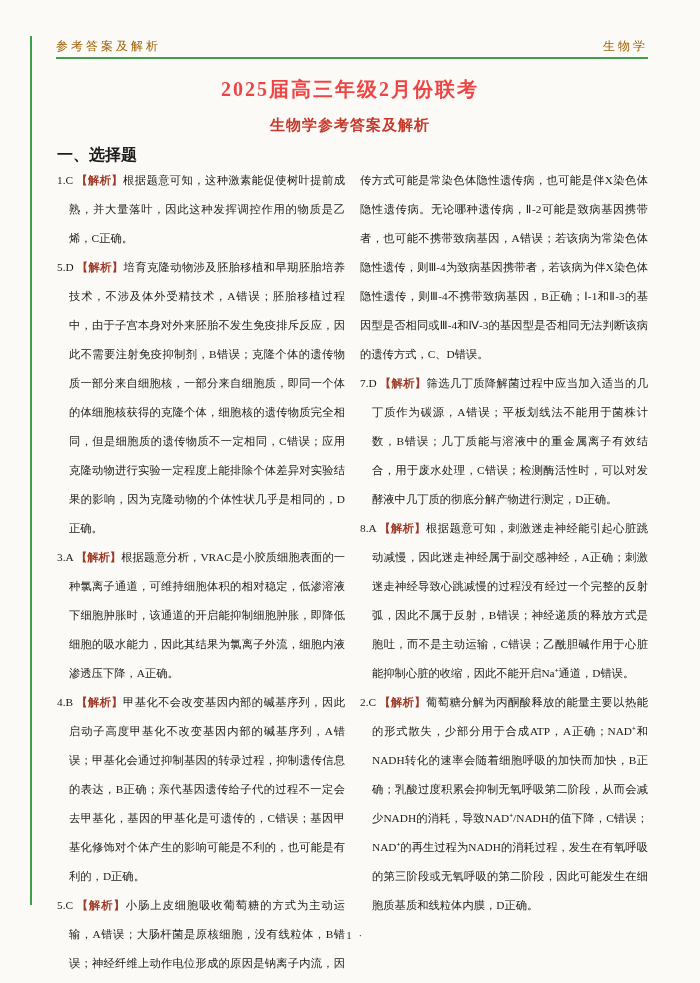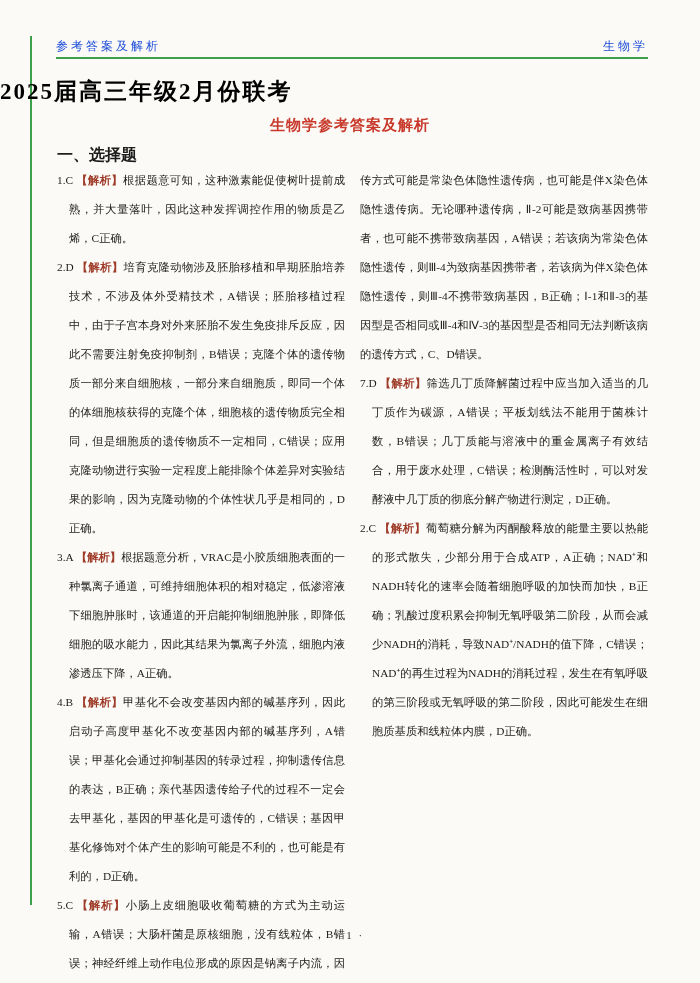--- a/index.html
+++ b/index.html
@@ -6,25 +6,25 @@
   body{
     width:700px;height:983px;
     background:#fbfaf6;
     font-family:"Liberation Serif", serif;
     color:#1c1c1c;
     position:relative;
     overflow:hidden;
   }
   .page{position:absolute;inset:0;}
   .green-rule{position:absolute;left:30px;top:36px;width:2px;height:869px;background:#3fa04a;}
-  .header{position:absolute;left:56px;right:52px;top:38px;height:18px;color:#1d4ed8;font-size:12px;letter-spacing:3px;}
+  .header{position:absolute;left:56px;right:52px;top:38px;height:18px;color:#a16207;font-size:12px;letter-spacing:3px;}
   .header-left{position:absolute;left:0;top:0;}
   .header-right{position:absolute;right:0;top:0;}
   .header-underline{position:absolute;left:56px;right:52px;top:57px;height:2px;background:#3fa04a;}
-  .title{position:absolute;top:76px;left:0;right:0;text-align:left;font-size:23px;font-weight:bold;margin:0;letter-spacing:2px;color:#000000;}
+  .title{position:absolute;top:76px;left:0;right:0;text-align:center;font-size:20px;font-weight:bold;margin:0;letter-spacing:2px;color:#ef4444;}
   .subtitle{position:absolute;top:116px;left:0;right:0;text-align:center;font-size:15px;font-weight:bold;color:#c8392b;margin:0;letter-spacing:1px;}
   .section-title{position:absolute;top:145px;left:57px;font-size:16px;font-weight:bold;}
   .columns{position:absolute;top:166px;left:57px;width:591px;display:flex;gap:15px;}
   .col{width:288px;font-size:11.3px;line-height:29px;text-align:justify;}
   .item{margin:0;padding-left:12px;text-indent:-12px;}
   .item.cont{padding-left:0;text-indent:0;}
   .num{color:#1c1c1c;}
   .marker{color:#9e3a28;font-weight:bold;}
   .ans-text{color:#1c1c1c;}
   .footer{position:absolute;top:929px;left:0;right:0;text-align:center;font-size:11px;color:#333;letter-spacing:2px;}
@@ -44,30 +44,31 @@
 
   <h1 class="title">2025届高三年级2月份联考</h1>
   <h2 class="subtitle">生物学参考答案及解析</h2>
 
   <div class="section-title">一、选择题</div>
 
   <div class="columns">
 
     <div class="col">
       <p class="item"><span class="num">1.C</span> <span class="marker">【解析】</span><span class="ans-text">根据题意可知，这种激素能促使树叶提前成熟，并大量落叶，因此这种发挥调控作用的物质是乙烯，C正确。</span></p>
-      <p class="item"><span class="num">2.D</span> <span class="marker">【解析】</span><span class="ans-text">培育克隆动物涉及胚胎移植和早期胚胎培养技术，不涉及体外受精技术，A错误；胚胎移植过程中，由于子宫本身对外来胚胎不发生免疫排斥反应，因此不需要注射免疫抑制剂，B错误；克隆个体的遗传物质一部分来自细胞核，一部分来自细胞质，即同一个体的体细胞核获得的克隆个体，细胞核的遗传物质完全相同，但是细胞质的遗传物质不一定相同，C错误；应用克隆动物进行实验一定程度上能排除个体差异对实验结果的影响，因为克隆动物的个体性状几乎是相同的，D正确。</span></p>
+      <p class="item"><span class="num">5.D</span> <span class="marker">【解析】</span><span class="ans-text">培育克隆动物涉及胚胎移植和早期胚胎培养技术，不涉及体外受精技术，A错误；胚胎移植过程中，由于子宫本身对外来胚胎不发生免疫排斥反应，因此不需要注射免疫抑制剂，B错误；克隆个体的遗传物质一部分来自细胞核，一部分来自细胞质，即同一个体的体细胞核获得的克隆个体，细胞核的遗传物质完全相同，但是细胞质的遗传物质不一定相同，C错误；应用克隆动物进行实验一定程度上能排除个体差异对实验结果的影响，因为克隆动物的个体性状几乎是相同的，D正确。</span></p>
       <p class="item"><span class="num">3.A</span> <span class="marker">【解析】</span><span class="ans-text">根据题意分析，VRAC是小胶质细胞表面的一种氯离子通道，可维持细胞体积的相对稳定，低渗溶液下细胞肿胀时，该通道的开启能抑制细胞肿胀，即降低细胞的吸水能力，因此其结果为氯离子外流，细胞内液渗透压下降，A正确。</span></p>
       <p class="item"><span class="num">4.B</span> <span class="marker">【解析】</span><span class="ans-text">甲基化不会改变基因内部的碱基序列，因此启动子高度甲基化不改变基因内部的碱基序列，A错误；甲基化会通过抑制基因的转录过程，抑制遗传信息的表达，B正确；亲代基因遗传给子代的过程不一定会去甲基化，基因的甲基化是可遗传的，C错误；基因甲基化修饰对个体产生的影响可能是不利的，也可能是有利的，D正确。</span></p>
       <p class="item"><span class="num">5.C</span> <span class="marker">【解析】</span><span class="ans-text">小肠上皮细胞吸收葡萄糖的方式为主动运输，A错误；大肠杆菌是原核细胞，没有线粒体，B错误；神经纤维上动作电位形成的原因是钠离子内流，因此改变神经细胞外液的Na⁺浓度可用于研究动作电位的形成机制，C正确；促甲状腺激素的受体位于甲状腺上，若甲状腺受损会导致促甲状腺激素不能发挥作用，因此不能用于研究促甲状腺激素的生理作用，D错误。</span></p>
       <p class="item"><span class="num">8.B</span> <span class="marker">【解析】</span><span class="ans-text">根据图示可知，该病为隐性遗传病，其遗</span></p>
     </div>
 
     <div class="col">
       <p class="item cont"><span class="ans-text">传方式可能是常染色体隐性遗传病，也可能是伴X染色体隐性遗传病。无论哪种遗传病，Ⅱ-2可能是致病基因携带者，也可能不携带致病基因，A错误；若该病为常染色体隐性遗传，则Ⅲ-4为致病基因携带者，若该病为伴X染色体隐性遗传，则Ⅲ-4不携带致病基因，B正确；Ⅰ-1和Ⅱ-3的基因型是否相同或Ⅲ-4和Ⅳ-3的基因型是否相同无法判断该病的遗传方式，C、D错误。</span></p>
       <p class="item"><span class="num">7.D</span> <span class="marker">【解析】</span><span class="ans-text">筛选几丁质降解菌过程中应当加入适当的几丁质作为碳源，A错误；平板划线法不能用于菌株计数，B错误；几丁质能与溶液中的重金属离子有效结合，用于废水处理，C错误；检测酶活性时，可以对发酵液中几丁质的彻底分解产物进行测定，D正确。</span></p>
+      <p class="item"><span class="num">8.A</span> <span class="marker">【解析】</span><span class="ans-text">根据题意可知，刺激迷走神经能引起心脏跳动减慢，因此迷走神经属于副交感神经，A正确；刺激迷走神经导致心跳减慢的过程没有经过一个完整的反射弧，因此不属于反射，B错误；神经递质的释放方式是胞吐，而不是主动运输，C错误；乙酰胆碱作用于心脏能抑制心脏的收缩，因此不能开启Na⁺通道，D错误。</span></p>
       <p class="item"><span class="num">2.C</span> <span class="marker">【解析】</span><span class="ans-text">葡萄糖分解为丙酮酸释放的能量主要以热能的形式散失，少部分用于合成ATP，A正确；NAD⁺和NADH转化的速率会随着细胞呼吸的加快而加快，B正确；乳酸过度积累会抑制无氧呼吸第二阶段，从而会减少NADH的消耗，导致NAD⁺/NADH的值下降，C错误；NAD⁺的再生过程为NADH的消耗过程，发生在有氧呼吸的第三阶段或无氧呼吸的第二阶段，因此可能发生在细胞质基质和线粒体内膜，D正确。</span></p>
     </div>
 
   </div>
 
   <footer class="footer">
     <span>· 1 ·</span>
   </footer>
 
 </div>

